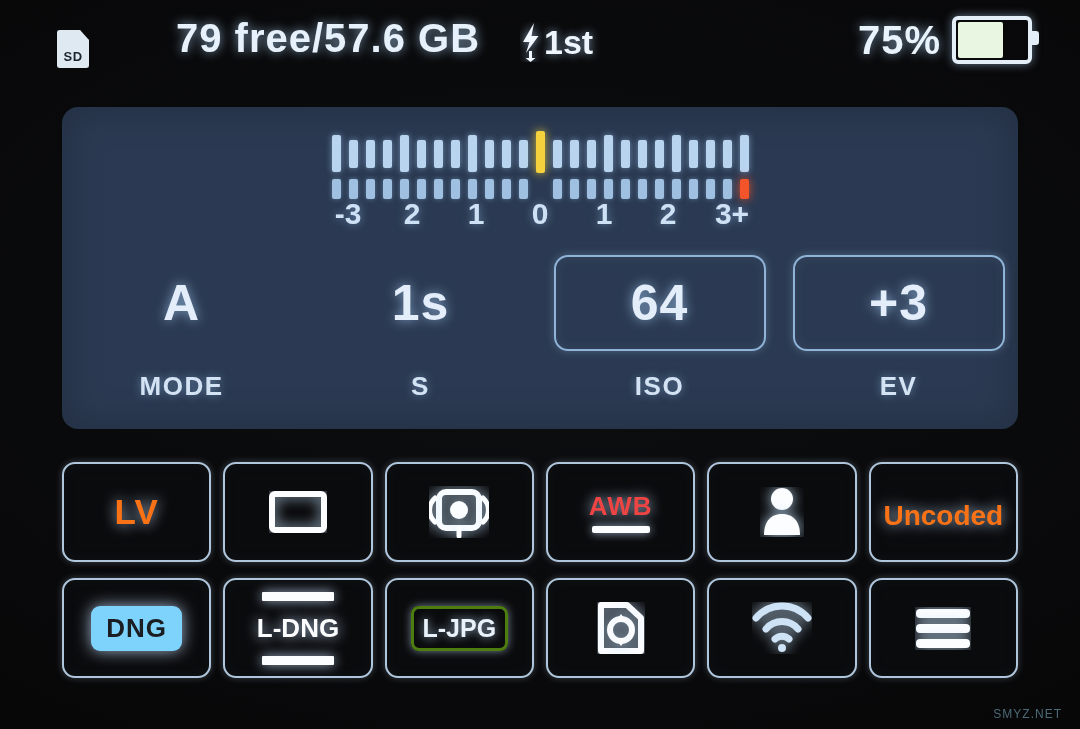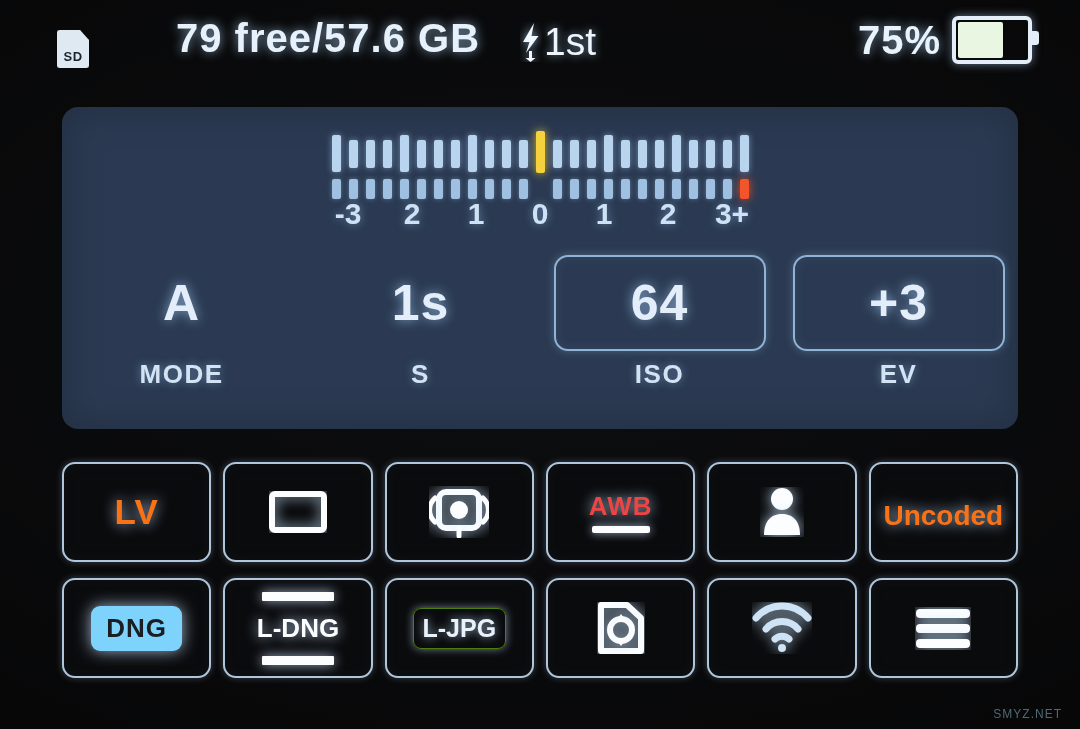--- a/index.html
+++ b/index.html
@@ -44,21 +44,21 @@
     color:#e6f1fb;
     text-shadow:0 0 11px rgba(170,205,240,.75);
     white-space:nowrap;
   }
   .flash-group{
     position:absolute;left:520px;top:22px;
     display:flex;align-items:center;gap:2px;
   }
   .bolt{width:22px;height:40px;display:block;}
   .flash-text{
-    font-size:39px;font-weight:normal;color:#eef5fd;
+    font-size:34px;font-weight:bold;color:#eef5fd;
     text-shadow:0 0 10px rgba(170,205,240,.7);
     line-height:40px;
   }
   .batt-group{
     position:absolute;right:48px;top:16px;
     display:flex;align-items:center;gap:11px;
   }
   .batt-pct{
     font-size:40px;font-weight:bold;letter-spacing:1px;color:#e9f3fc;
     text-shadow:0 0 11px rgba(170,205,240,.75);
@@ -136,21 +136,21 @@
     letter-spacing:1px;
     text-shadow:0 0 12px rgba(165,205,245,.7);
   }
   .exp-value.boxed{
     width:208px;height:92px;
     border:2px solid #8fb4d8;border-radius:14px;
     box-shadow:0 0 8px rgba(143,180,216,.35),
                inset 0 0 12px rgba(143,180,216,.10);
   }
   .exp-label{
-    margin-top:8px;
+    margin-top:20px;
     font-size:26px;font-weight:bold;letter-spacing:1.5px;color:#d3e3f4;
     text-shadow:0 0 8px rgba(150,195,240,.5);
   }
 
   
   #button-grid{
     position:absolute;left:62px;top:462px;width:956px;height:216px;
     display:grid;grid-template-columns:repeat(6,1fr);
     grid-template-rows:repeat(2,100px);
     column-gap:12px;row-gap:16px;
@@ -189,21 +189,21 @@
 
   .ldng-wrap{display:flex;flex-direction:column;align-items:center;gap:12px;}
   .ldng-bar{width:72px;height:9px;background:#fbfdff;border-radius:1px;
     box-shadow:0 0 12px rgba(200,225,255,.8);}
   .ldng-text{
     font-size:26px;font-weight:bold;color:#fbfdff;letter-spacing:0px;
     text-shadow:0 0 13px rgba(200,225,255,.9);
   }
 
   .ljpg-frame{
-    border:1px solid #4d7c0f;border-radius:8px;
+    border:3px solid #4d7c0f;border-radius:8px;
     padding:5px 9px;
     box-shadow:0 0 9px rgba(190,215,240,.6);
   }
   .ljpg-frame span{
     font-size:25px;font-weight:bold;color:#e9f2fb;letter-spacing:0px;
     text-shadow:0 0 10px rgba(190,220,250,.8);
   }
 
   .watermark{
     position:absolute;right:18px;bottom:8px;

